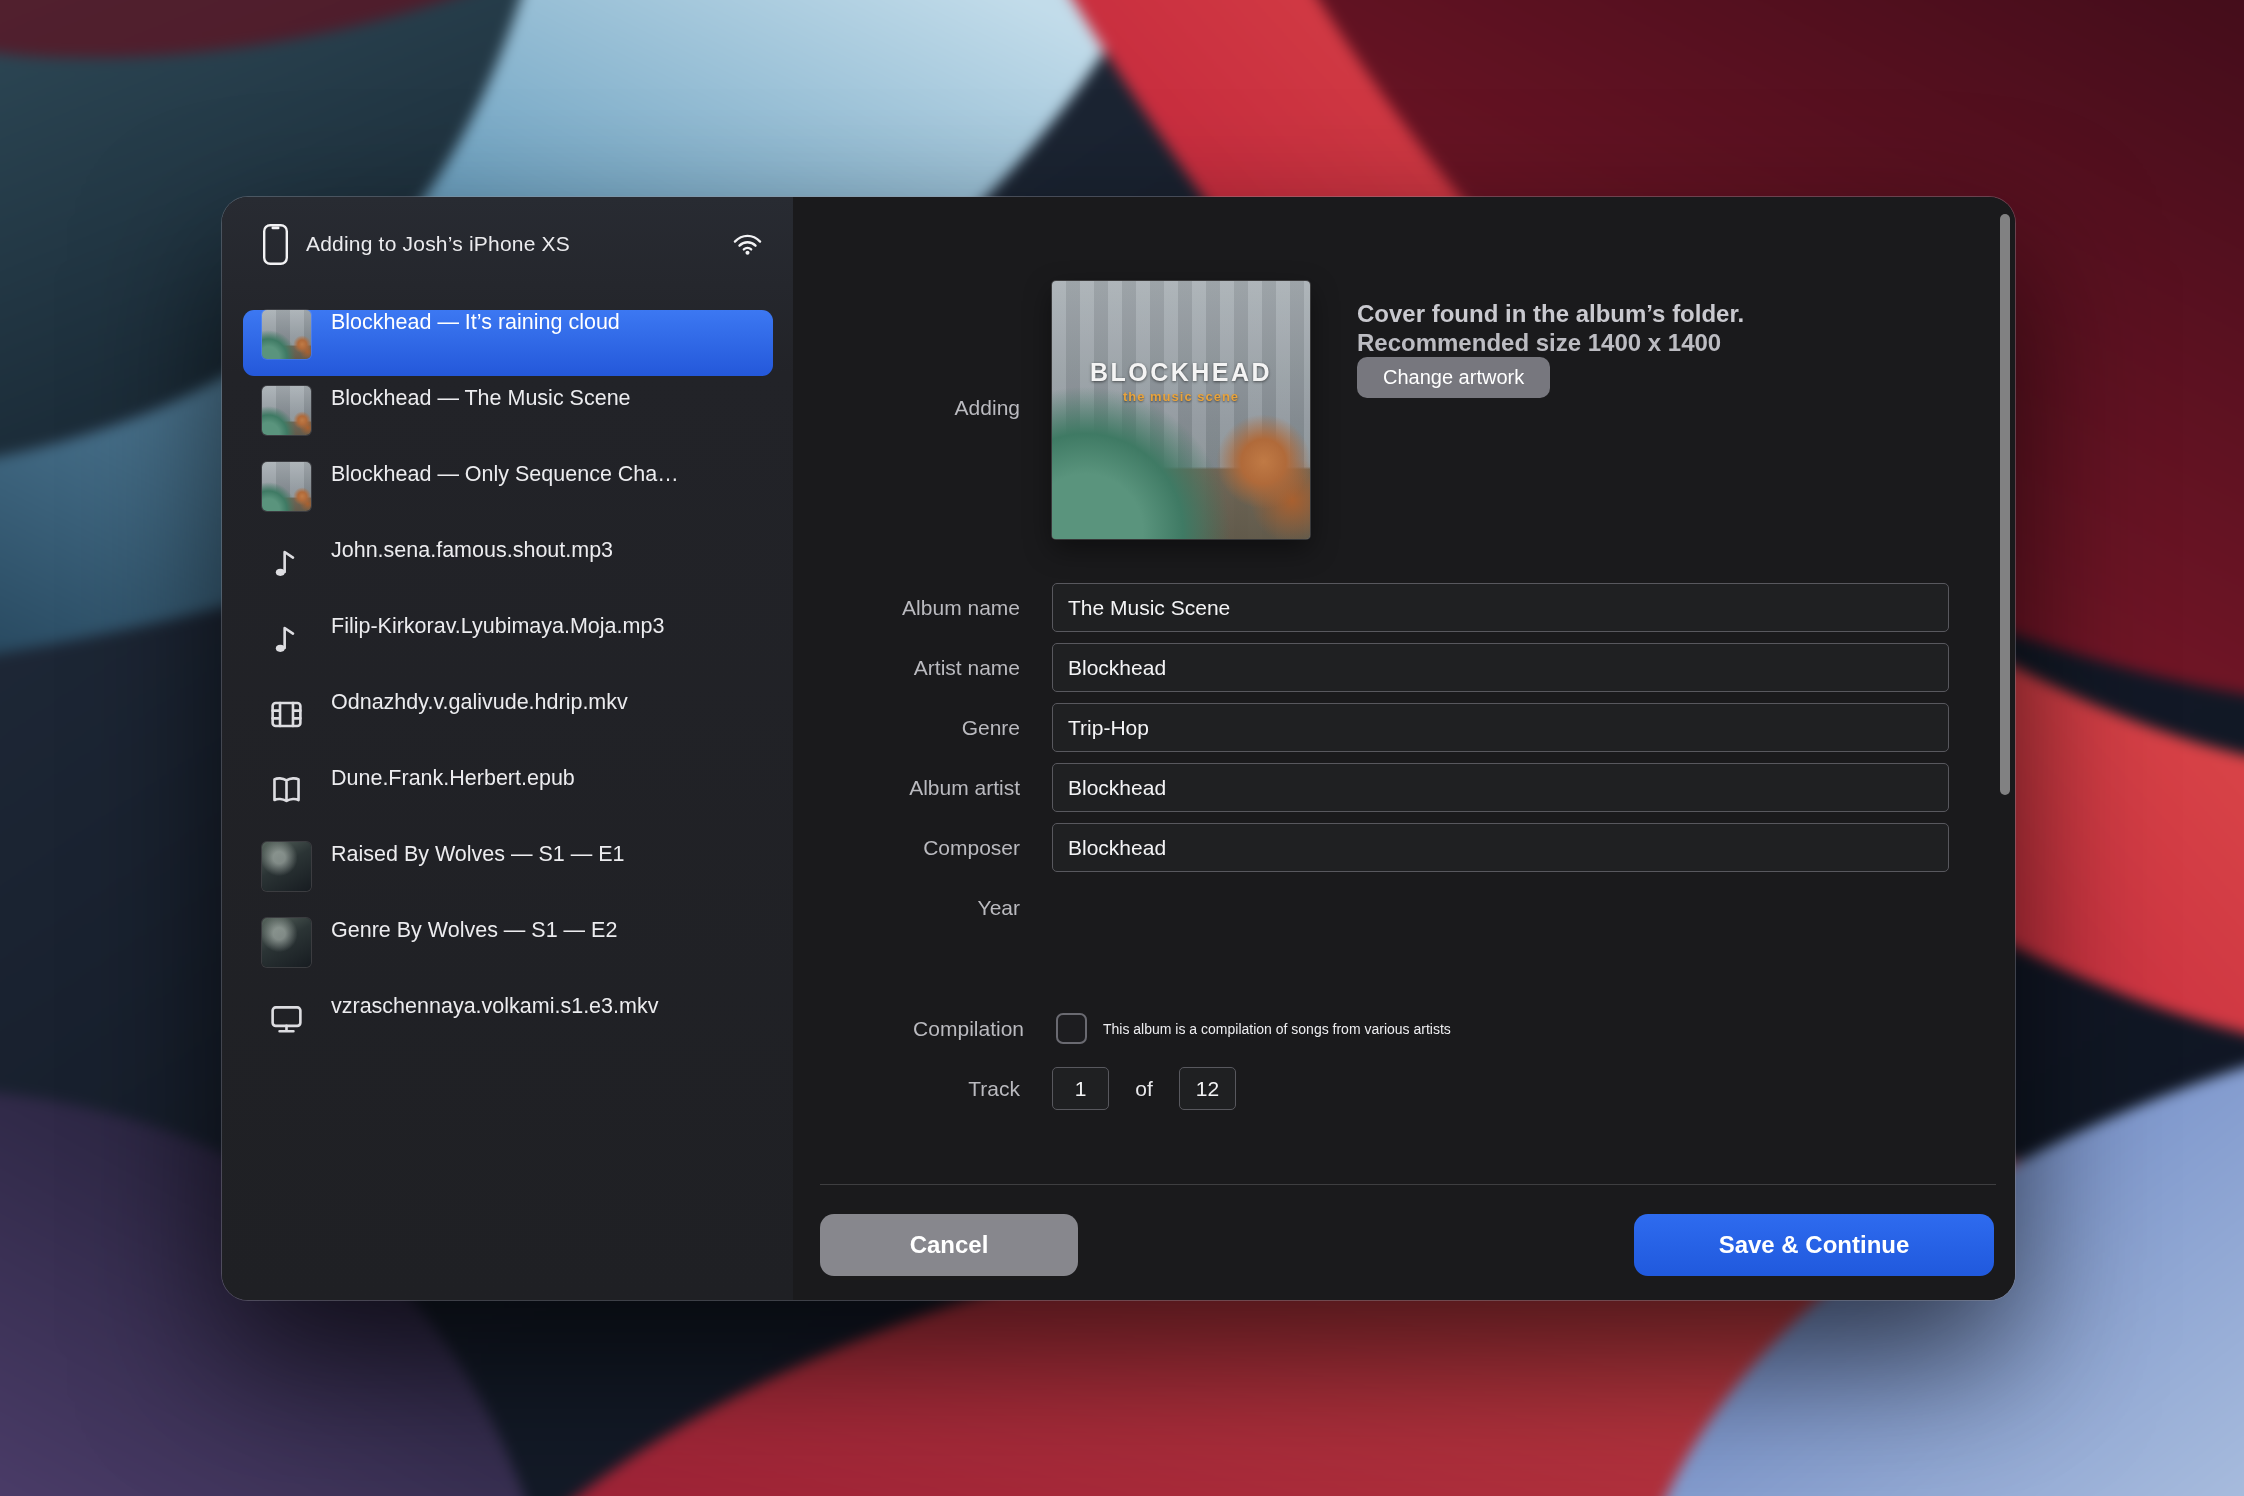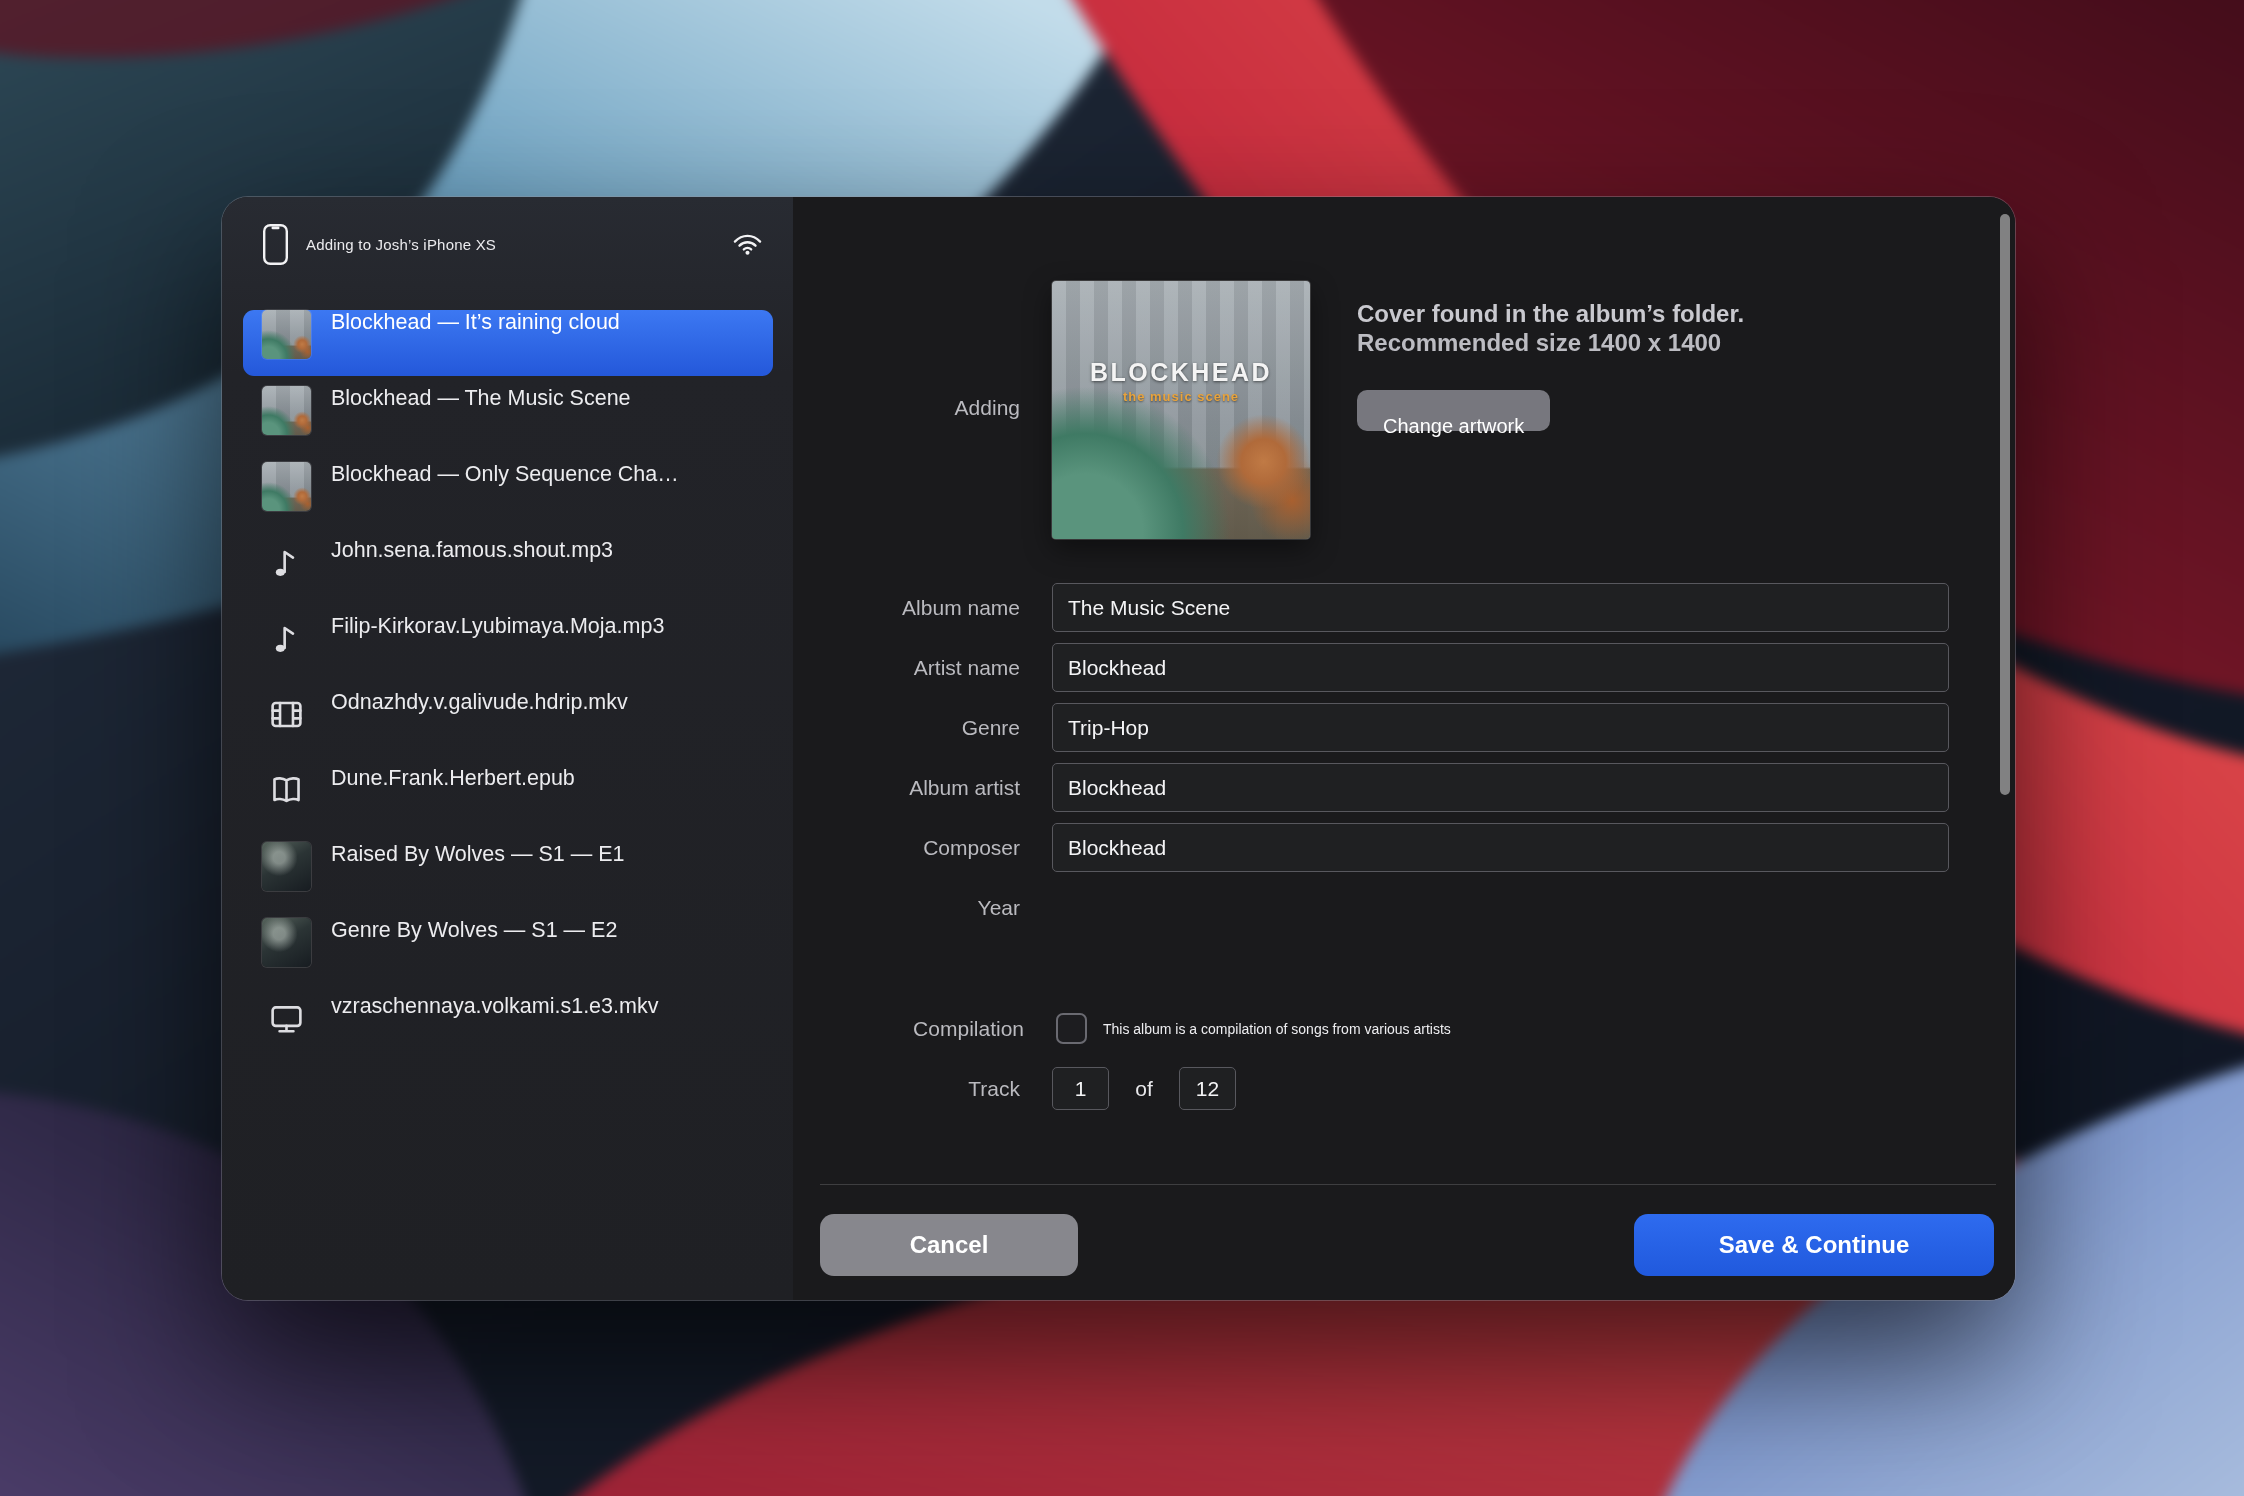--- a/index.html
+++ b/index.html
@@ -21,21 +21,21 @@
   
   .sidebar{
     width:571px;flex:0 0 571px;position:relative;
     background:linear-gradient(180deg,#282b32 0%,#222328 16%,#1f2024 100%);
   }
   .sidebar-header{
     position:absolute;top:0;left:0;right:0;height:84px;
     display:flex;align-items:center;padding:10px 30px 0 40px;box-sizing:border-box;
   }
   .iphone-glyph{flex:0 0 auto;display:flex;}
-  .sidebar-title{margin-left:17px;font-size:15px;font-weight:500;color:#ebebee;letter-spacing:.2px;}
+  .sidebar-title{margin-left:17px;font-size:21px;font-weight:500;color:#ebebee;letter-spacing:.2px;}
   .wifi-glyph{margin-left:auto;display:flex;}
   .file-list{position:absolute;top:113px;left:21px;right:20px;}
   .row{
     height:66px;margin-bottom:10px;border-radius:11px;
     display:flex;align-items:flex-start;padding:0 14px 0 19px;box-sizing:border-box;
     cursor:default;
   }
   .row.selected{background:linear-gradient(180deg,#3c78f2 0%,#2458da 100%);}
   .iconbox{width:49px;height:49px;flex:0 0 49px;display:flex;align-items:center;justify-content:center;}
   .iconbox svg{width:37px;height:37px;}
@@ -73,23 +73,23 @@
   }
   .artwork-label{top:199px;}
   .cover-large{
     position:absolute;left:259px;top:84px;width:258px;height:258px;border-radius:4px;overflow:hidden;
     box-shadow:0 0 0 1px rgba(255,255,255,0.16), 0 10px 28px rgba(0,0,0,0.45);
   }
   .artwork-info{position:absolute;left:564px;top:102px;}
   .art-note{font-size:24px;line-height:29px;color:#c9c9cf;font-weight:bold;}
   .art-note.dim{color:#bcbcc2;}
   .change-btn{
-    margin-top:33px;display:inline-block;
+    display:inline-block;
     background:#77777e;color:#ffffff;font-size:20px;font-weight:500;
-    padding:16px 26px;height:41px;line-height:41px;border:none;border-radius:10px;cursor:default;
+    padding:0 26px;height:41px;line-height:41px;border:none;border-radius:10px;cursor:default;
     font-family:inherit;
   }
   .form-fields{position:absolute;left:0;top:386px;width:1156px;}
   .field-row{display:flex;height:49px;margin-bottom:11px;}
   .f-label{width:227px;flex:0 0 227px;text-align:right;font-size:21px;color:#bababf;line-height:49px;}
   .f-input{
     margin-left:32px;flex:1;height:49px;box-sizing:border-box;
     background:#1f2022;border:1px solid #58585e;border-radius:5px;
     color:#f4f4f6;font-size:21px;font-weight:500;padding:0 15px;outline:none;
     font-family:inherit;

